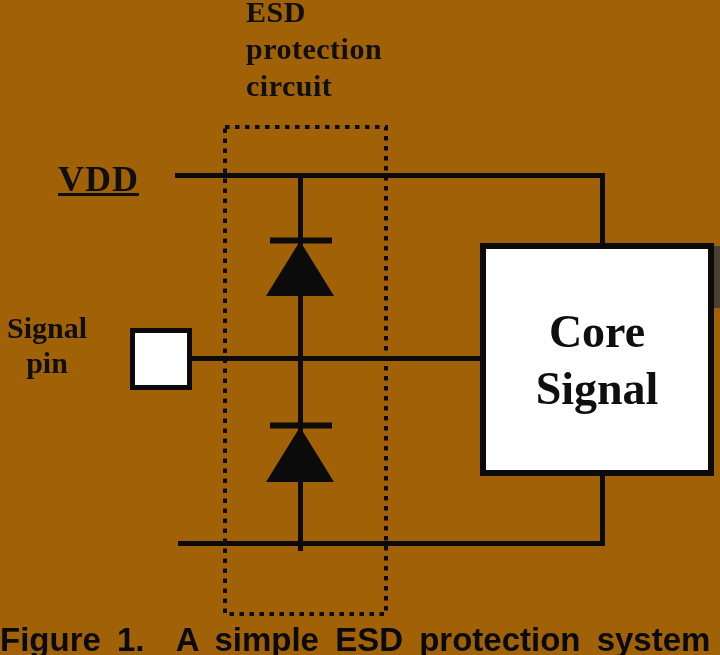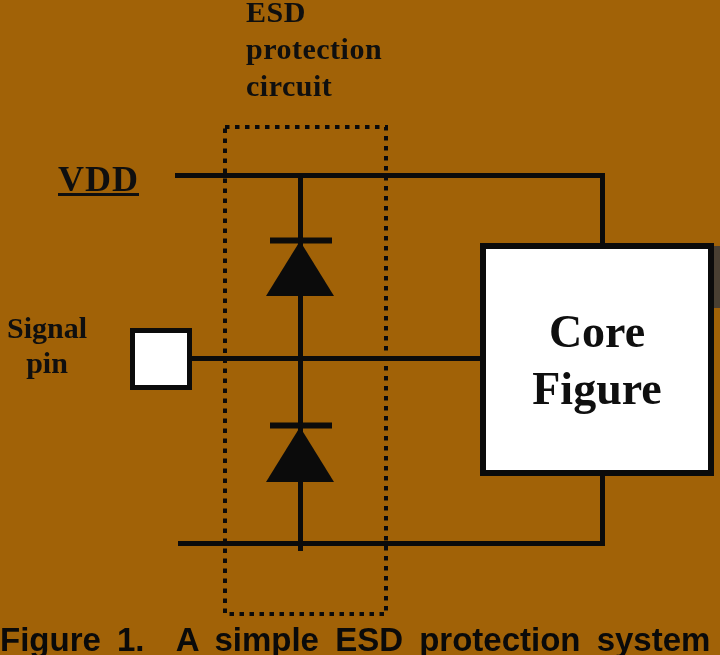--- a/index.html
+++ b/index.html
@@ -120,17 +120,17 @@
 protection
 circuit</div>
 
   <div class="lbl lbl-vdd">VDD</div>
 
   <div class="lbl lbl-signal-pin">Signal
 pin</div>
 
 
   <div class="lbl lbl-core">Core
-Figure</div>
+Signal</div>
 
   <div class="caption">Figure 1.  A simple ESD protection system</div>
 
 </div>
 
 </body></html>

